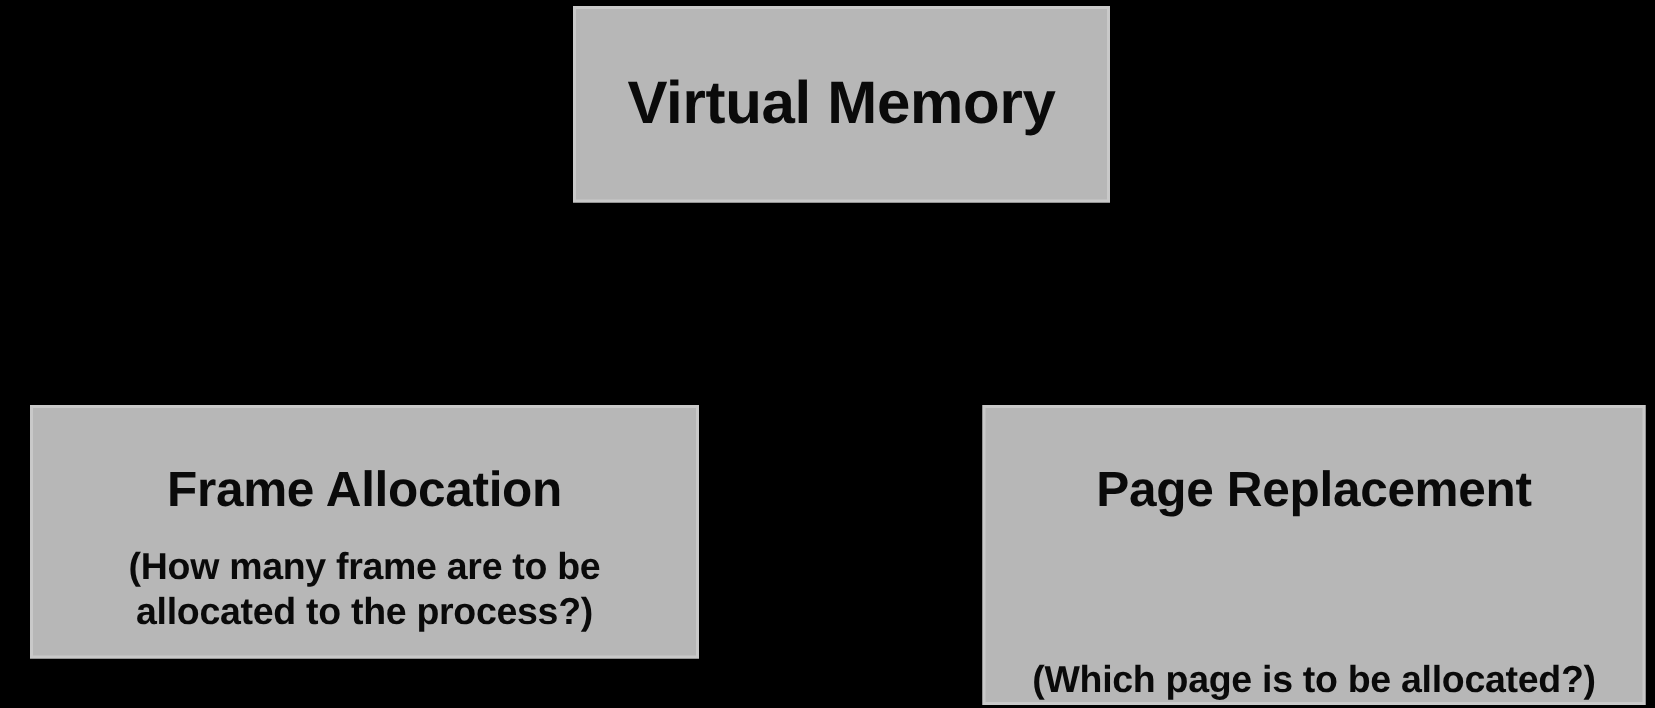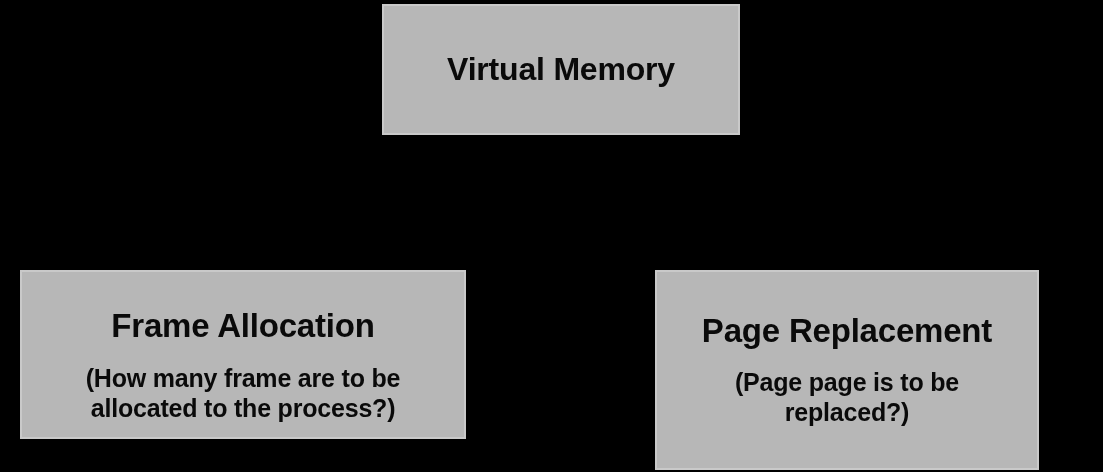--- a/index.html
+++ b/index.html
@@ -52,43 +52,44 @@
   }
 
   
   #node-root {
     left: 382px;
     top: 4px;
     width: 358px;
     height: 131px;
   }
   #node-root .node-title {
-    font-size: 32px;
+    font-size: 40px;
   }
 
   
   #node-frame-allocation {
     left: 20px;
     top: 270px;
     width: 446px;
     height: 169px;
     justify-content: flex-start;
     padding-top: 36px;
   }
   #node-frame-allocation .node-subtitle {
     margin-top: 18px;
   }
 
   
   #node-page-replacement {
     left: 655px;
     top: 270px;
-    width: 384px;
+    width: 442px;
     height: 200px;
-    justify-content: center;
+    justify-content: space-between;
+    padding-top: 36px;
   }
   #node-page-replacement .node-subtitle {
     margin-top: 18px;
   }
 </style>
 </head>
 <body>
 
 <div id="diagram">
 
@@ -96,16 +97,16 @@
     <div class="node-title">Virtual Memory</div>
   </div>
 
   <div class="node" id="node-frame-allocation">
     <div class="node-title">Frame Allocation</div>
     <div class="node-subtitle">(How many frame are to be allocated to the process?)</div>
   </div>
 
   <div class="node" id="node-page-replacement">
     <div class="node-title">Page Replacement</div>
-    <div class="node-subtitle">(Page page is to be replaced?)</div>
+    <div class="node-subtitle">(Which page is to be allocated?)</div>
   </div>
 
 </div>
 
 </body></html>

